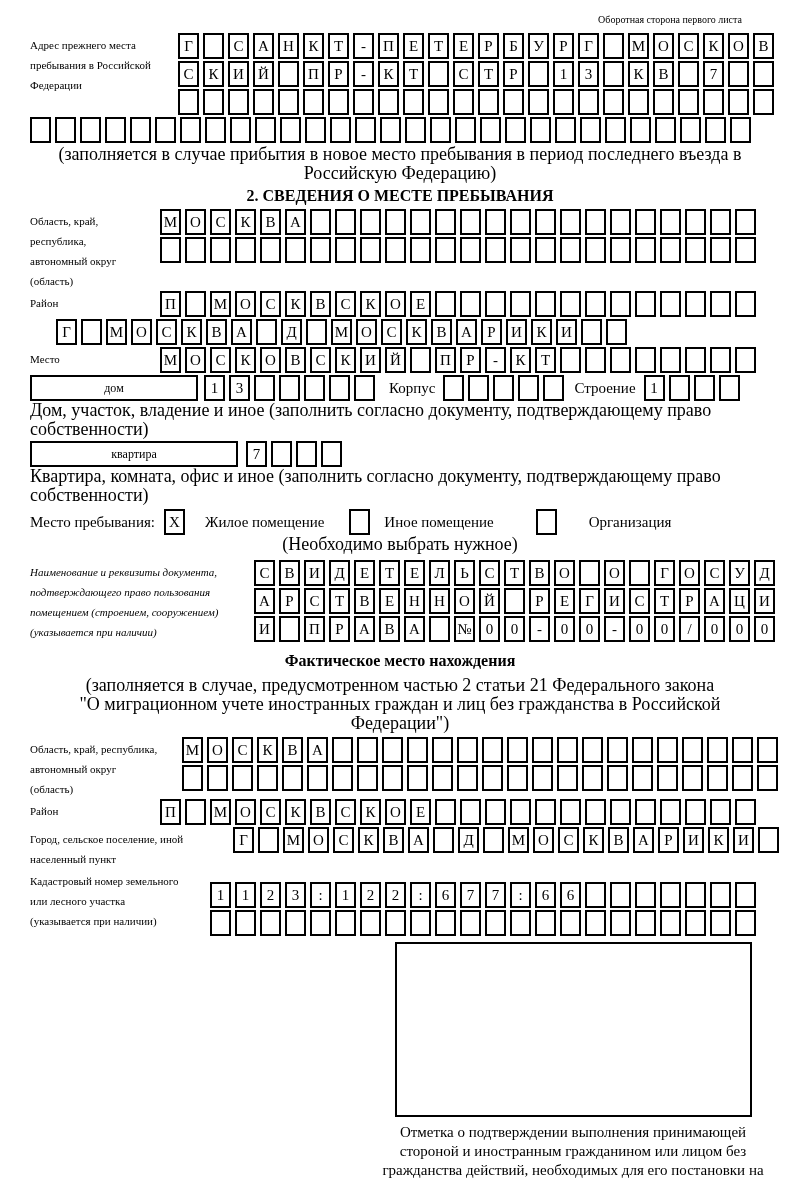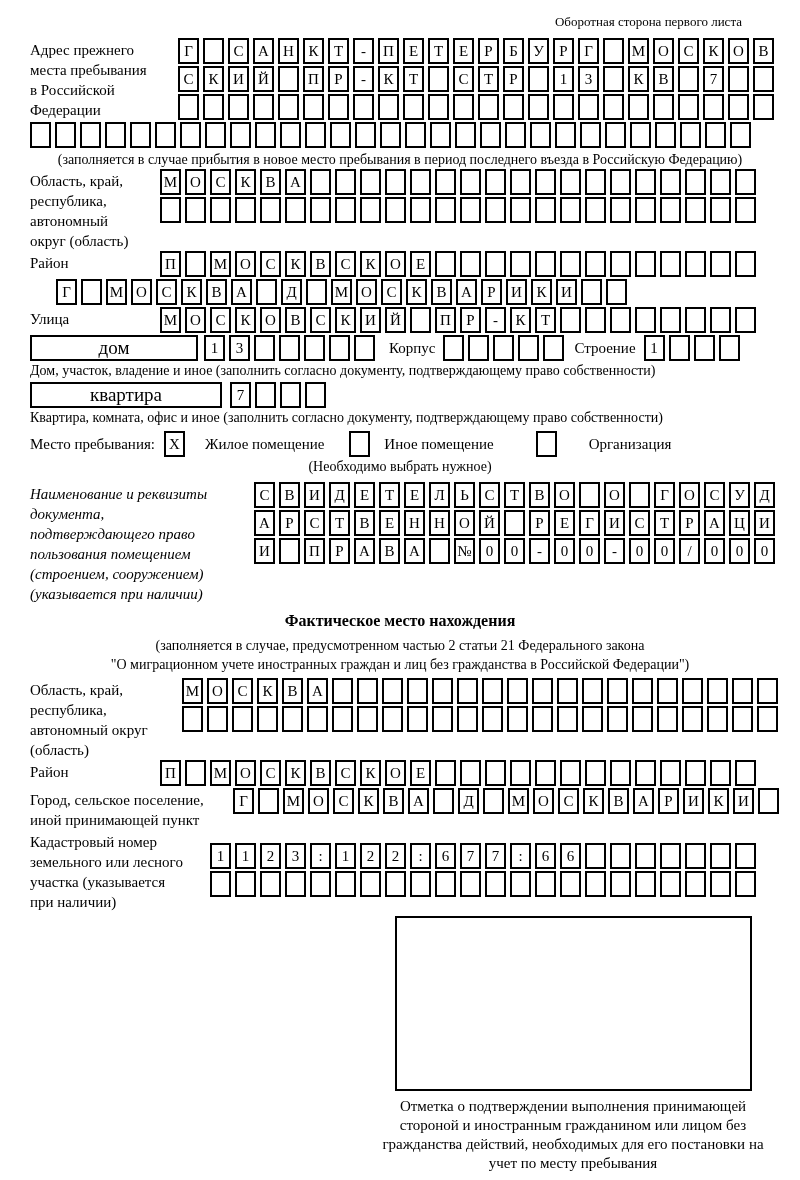--- a/index.html
+++ b/index.html
@@ -6,24 +6,24 @@
   .page {
     position:relative;
     width:800px; height:1180px;
     box-sizing:border-box;
     padding:14px 30px 0 30px;
     background:#ffffff;
     color:#000;
     font-family:"Liberation Serif","DejaVu Serif",serif;
     overflow:hidden;
   }
-  .header-note { text-align:right; font-size:13px; margin-right:28px; }
+  .header-note { text-align:right; font-size:10px; margin-right:28px; }
 
   .field { display:flex; align-items:flex-start; }
-  .label { font-size:15px; line-height:20px; padding-top:2px; box-sizing:border-box; padding-right:23px; }
+  .label { font-size:11px; line-height:20px; padding-top:2px; box-sizing:border-box; padding-right:23px; }
   .w148 { flex:0 0 148px; }
   .w130 { flex:0 0 130px; }
   .w152 { flex:0 0 152px; }
   .w203 { flex:0 0 203px; }
   .w224 { flex:0 0 224px;font-style:italic; }
   .w180 { flex:0 0 180px; }
 
   .rows { display:block; }
   .cells { display:flex; height:26px; margin-bottom:2px; }
   .cell {
@@ -33,24 +33,24 @@
     margin-right:4px;
     display:flex; align-items:center; justify-content:center;
     font-size:15px; line-height:1;
   }
   .indent26 { margin-left:26px; }
   .pad-top12 { padding-top:13px; }
 
   .widebox {
     box-sizing:border-box; height:26px; border:2px solid #000;
     display:flex; align-items:center; justify-content:center;
-    font-size:19px; flex:0 0 auto;
+    font-size:12px; flex:0 0 auto;
   }
 
-  .caption { font-size:14px; line-height:19px; }
+  .caption { font-size:18px; line-height:19px; }
   .center { text-align:center; }
   .section-title { font-size:16px; font-weight:bold; text-align:center; }
 
   .inline-row { display:flex; align-items:center; font-size:15px; }
   .chk-label { padding:0 0 0 0; }
 
   .stamp-box {
     box-sizing:border-box;
     width:357px; height:175px;
     border:2px solid #000;
@@ -182,20 +182,21 @@
       <span class="cell"></span>
       <span class="cell"></span>
       <span class="cell"></span>
       <span class="cell"></span>
       <span class="cell"></span>
       <span class="cell"></span>
       <span class="cell"></span>
     </div>
   <div class="caption center">(заполняется в случае прибытия в новое место пребывания в период последнего въезда в Российскую Федерацию)</div>
 
+  <div class="section-title mt4 mb4">2. СВЕДЕНИЯ О МЕСТЕ ПРЕБЫВАНИЯ</div>
 
   <div class="field">
     <div class="label w130">Область, край, республика, автономный округ (область)</div>
     <div class="rows">
       <div class="cells">
           <span class="cell">М</span>
           <span class="cell">О</span>
           <span class="cell">С</span>
           <span class="cell">К</span>
           <span class="cell">В</span>
@@ -300,21 +301,21 @@
         <span class="cell">Р</span>
         <span class="cell">И</span>
         <span class="cell">К</span>
         <span class="cell">И</span>
         <span class="cell"></span>
         <span class="cell"></span>
       </div>
   </div>
 
   <div class="field">
-    <div class="label w130">Улица</div>
+    <div class="label w130">Место</div>
     <div class="cells">
         <span class="cell">М</span>
         <span class="cell">О</span>
         <span class="cell">С</span>
         <span class="cell">К</span>
         <span class="cell">О</span>
         <span class="cell">В</span>
         <span class="cell">С</span>
         <span class="cell">К</span>
         <span class="cell">И</span>
@@ -359,21 +360,21 @@
     <div class="cells" style="margin:0;">
         <span class="cell">1</span>
         <span class="cell"></span>
         <span class="cell"></span>
         <span class="cell"></span>
       </div>
   </div>
   <div class="caption">Дом, участок, владение и иное (заполнить согласно документу, подтверждающему право собственности)</div>
 
   <div class="inline-row mt2">
-    <div class="widebox" style="width:192px;">квартира</div>
+    <div class="widebox" style="width:208px;">квартира</div>
     <div class="cells" style="margin:0 0 0 8px;">
         <span class="cell">7</span>
         <span class="cell"></span>
         <span class="cell"></span>
         <span class="cell"></span>
       </div>
   </div>
   <div class="caption">Квартира, комната, офис и иное (заполнить согласно документу, подтверждающему право собственности)</div>
 
   <div class="inline-row mt4">
@@ -548,21 +549,21 @@
         <span class="cell"></span>
         <span class="cell"></span>
         <span class="cell"></span>
         <span class="cell"></span>
         <span class="cell"></span>
         <span class="cell"></span>
       </div>
   </div>
 
   <div class="field">
-    <div class="label w203">Город, сельское поселение, иной принимающей пункт</div>
+    <div class="label w203">Город, сельское поселение, иной населенный пункт</div>
     <div class="cells">
         <span class="cell">Г</span>
         <span class="cell"></span>
         <span class="cell">М</span>
         <span class="cell">О</span>
         <span class="cell">С</span>
         <span class="cell">К</span>
         <span class="cell">В</span>
         <span class="cell">А</span>
         <span class="cell"></span>

